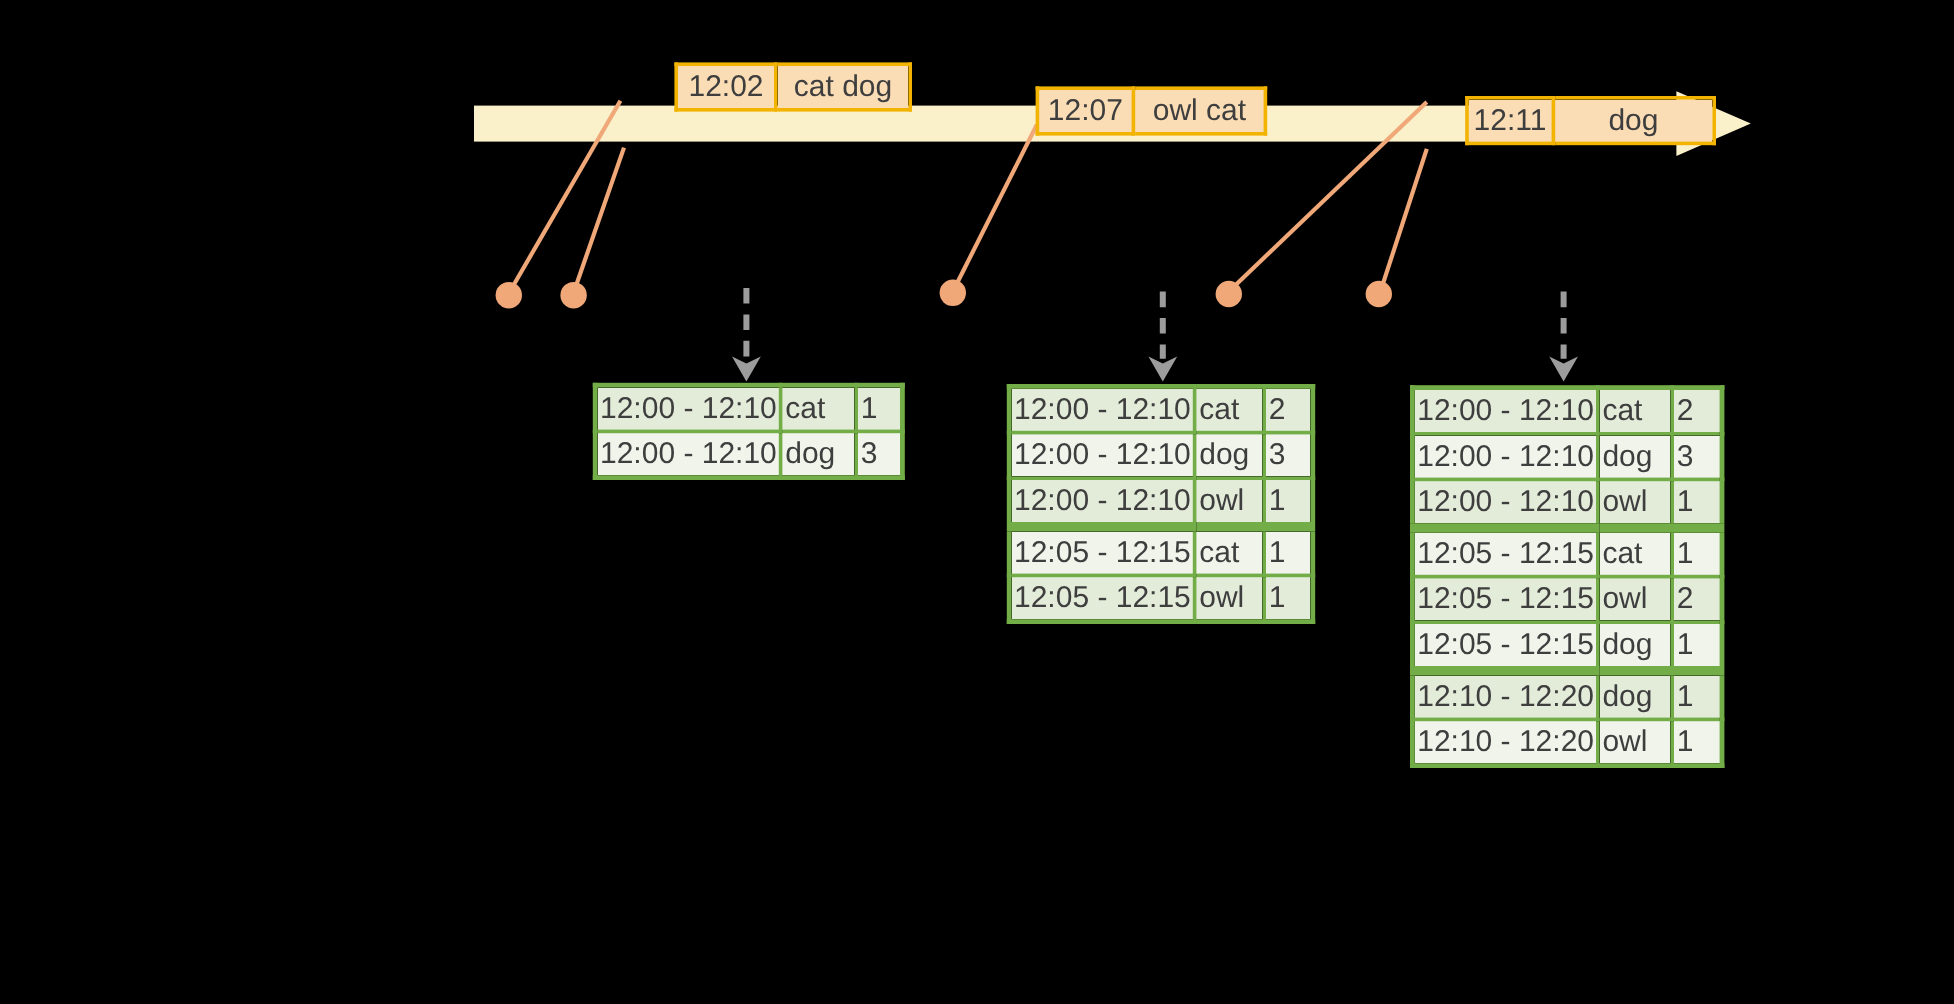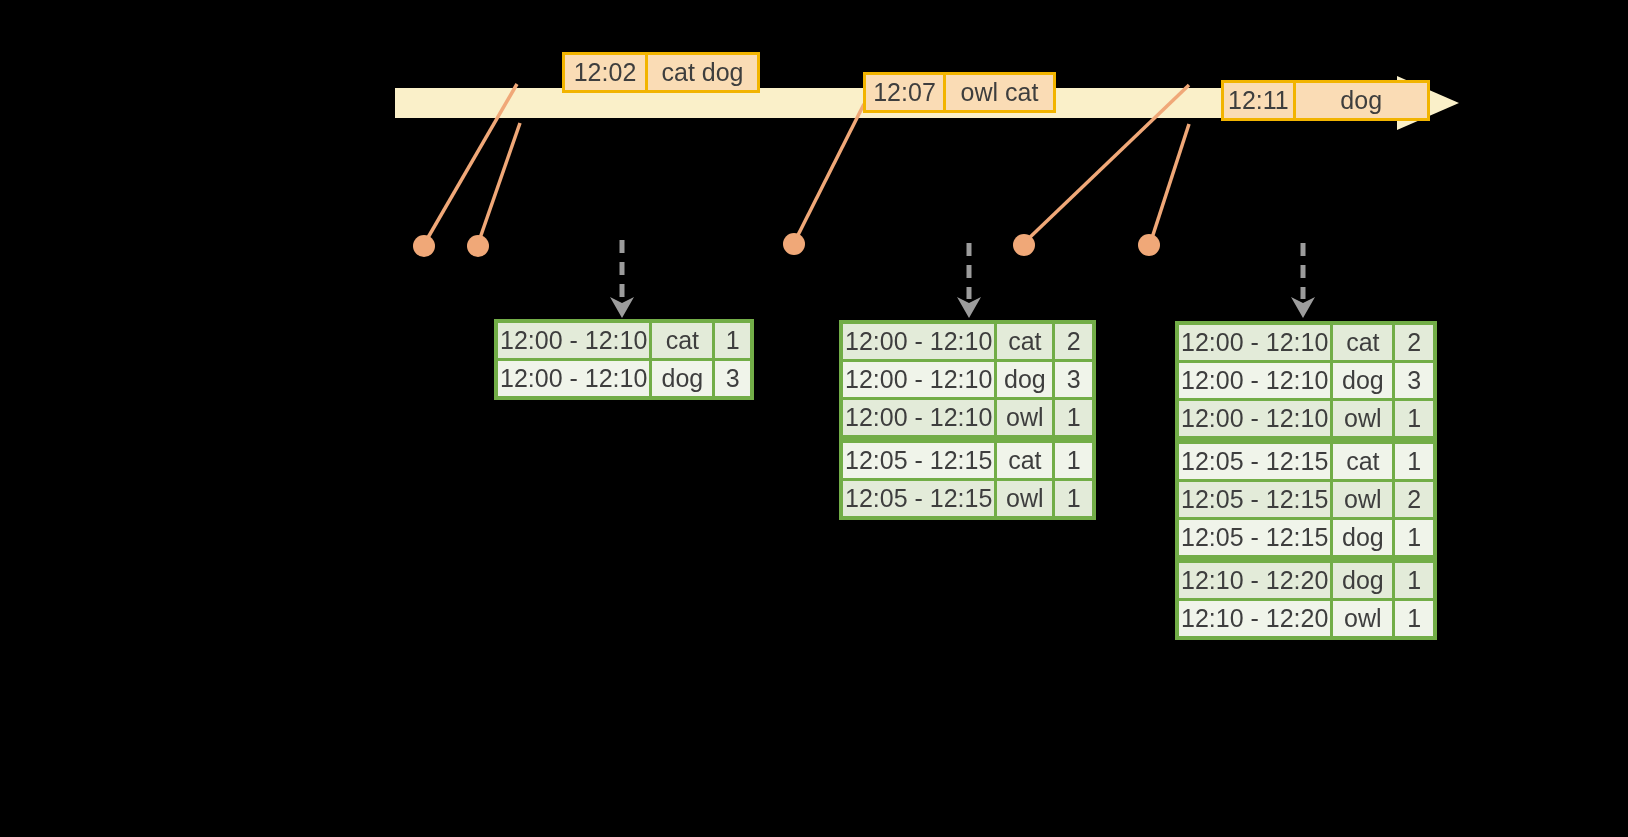--- a/index.html
+++ b/index.html
@@ -25,21 +25,21 @@
     border-top:27px solid transparent;border-bottom:27px solid transparent;
     border-left:62px solid var(--band);z-index:1;}
   svg.overlay{position:absolute;left:0;top:0;z-index:2;}
   table{position:absolute;border-collapse:collapse;table-layout:fixed;z-index:3;}
   td{overflow:hidden;white-space:nowrap;}
   .event-table{border:3px solid var(--gold);}
   .event-table td{border:3px solid var(--gold);height:35px;text-align:center;font-size:25px;padding:0 4px;}
   td.ed{background:var(--peachD);}
   td.el{background:var(--peachL);}
   .result-table{border:4px solid var(--green);}
-  .result-table td{border:3px solid var(--green);height:35px;text-align:center;font-size:25px;padding:0 2px;}
+  .result-table td{border:3px solid var(--green);height:35px;font-size:25px;padding:0 2px;}
   .result-table tr.grp td{border-top-width:8px;}
   td.rd{background:var(--greenD);}
   td.rl{background:var(--greenL);}
 </style>
 </head>
 <body>
 
 <div class="stage">
 
   <div class="band"></div>

